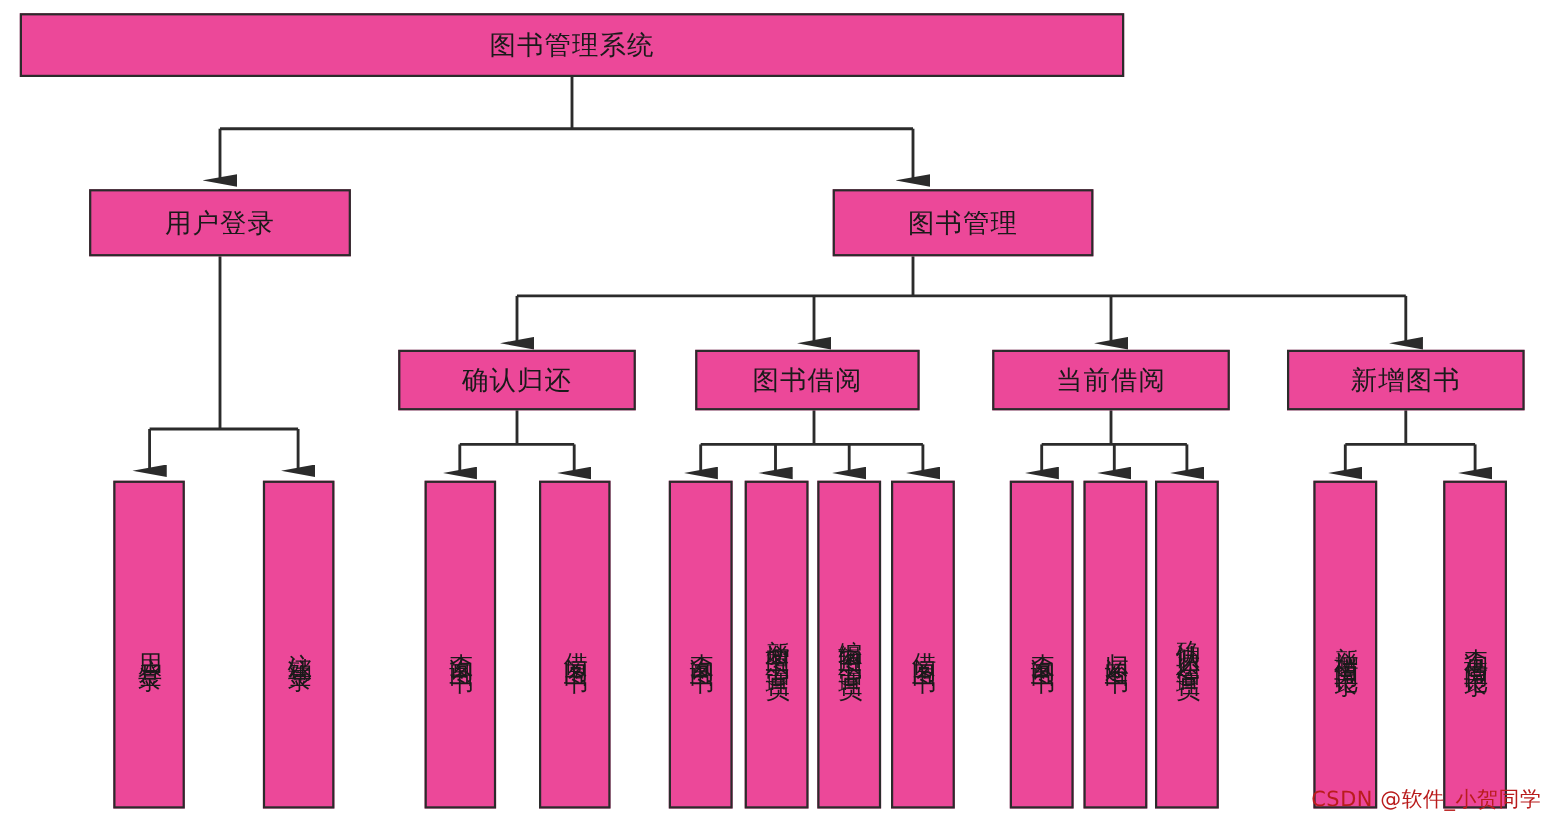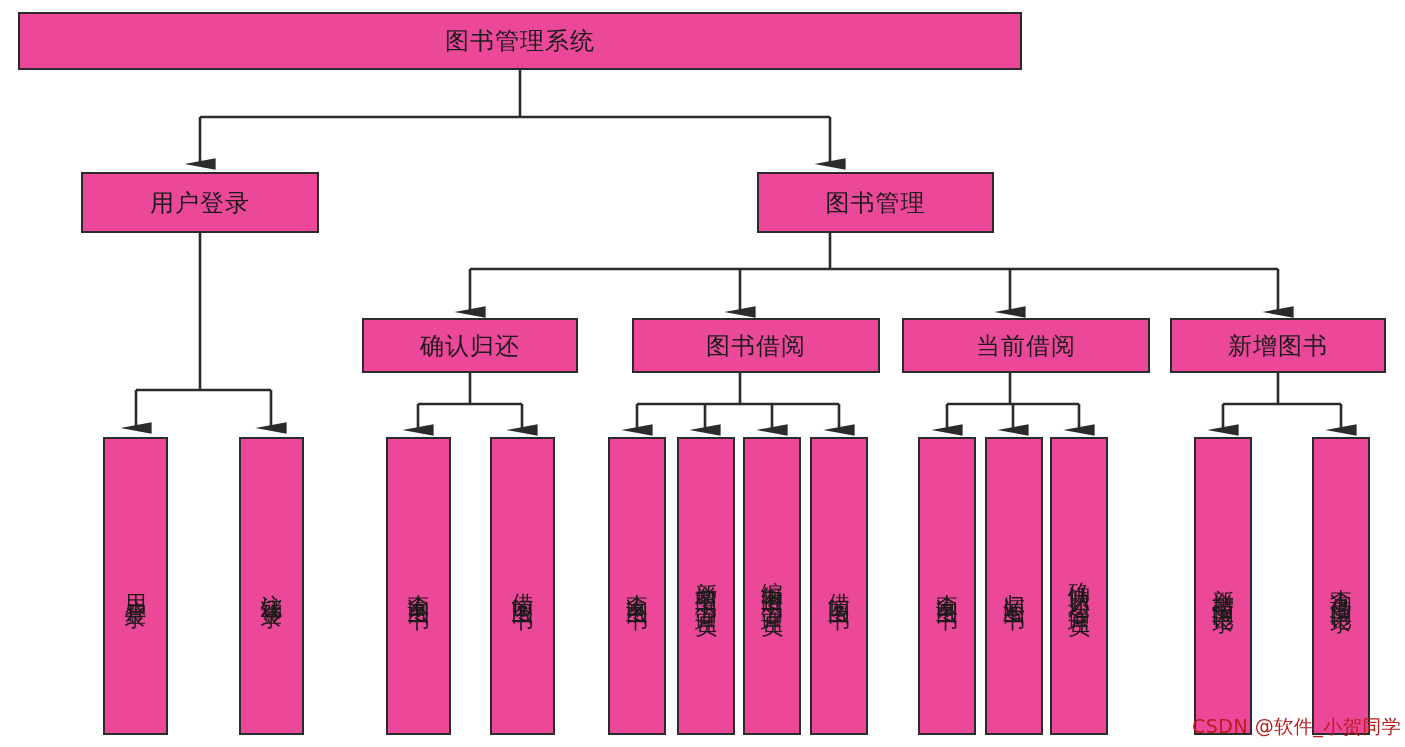--- a/index.html
+++ b/index.html
@@ -127,25 +127,25 @@
   </div>
 
   <div class="node horiz" style="left:729px; top:172px; width:237px; height:61px;margin-left:28px;">
     <span>图书管理</span>
   </div>
 
   <div class="node horiz" style="left:362px; top:318px; width:216px; height:55px;">
     <span>确认归还</span>
   </div>
 
-  <div class="node horiz" style="left:632px; top:318px; width:248px; height:55px;">
+  <div class="node horiz" style="left:632px; top:318px; width:204px; height:55px;">
     <span>图书借阅</span>
   </div>
 
-  <div class="node horiz" style="left:902px; top:318px; width:248px; height:55px;">
+  <div class="node horiz" style="left:902px; top:318px; width:216px; height:55px;">
     <span>当前借阅</span>
   </div>
 
   <div class="node horiz" style="left:1170px; top:318px; width:216px; height:55px;">
     <span>新增图书</span>
   </div>
 
   <div class="node vert" style="left:103px; top:437px; width:65px; height:298px;">
     <span class="vtext">用户登录</span>
   </div>

